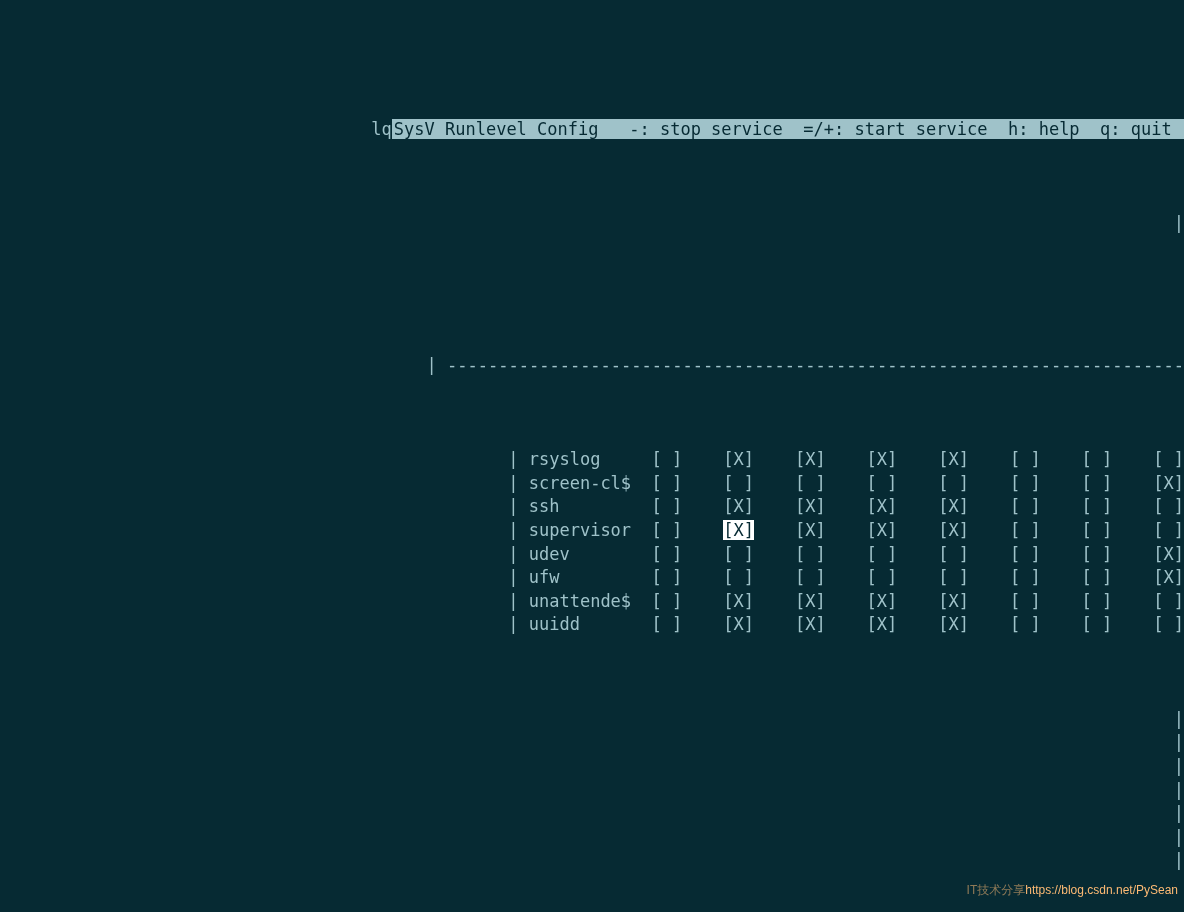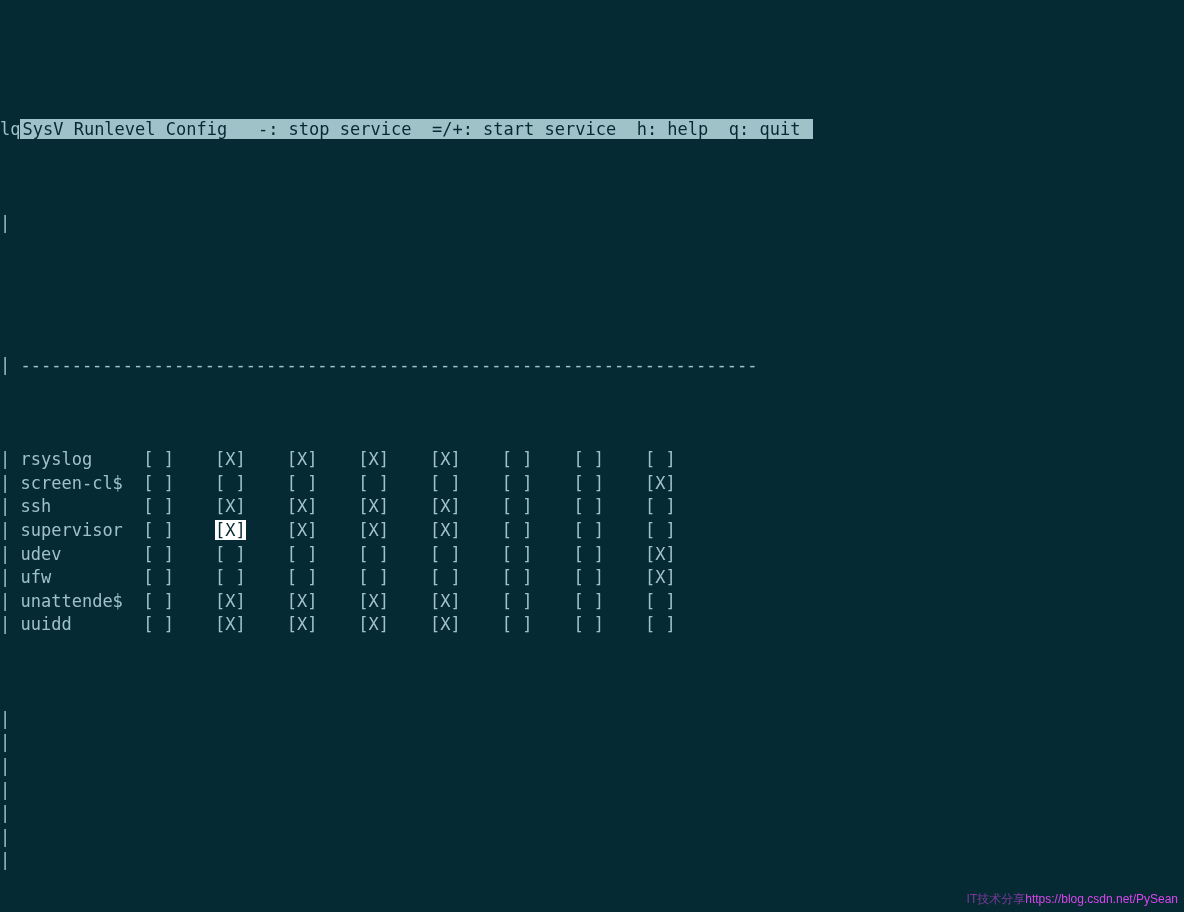--- a/index.html
+++ b/index.html
@@ -12,38 +12,39 @@
     font-family: "Menlo", "DejaVu Sans Mono", "Consolas", monospace;
     font-size: 17px;
     overflow: hidden;
   }
   .screen {
     position: relative;
     width: 1184px;
     height: 912px;
     line-height: 23.6px;
     white-space: pre;
+    text-align: right;
   }
   .line { display: block; }
   .titlebar-line { display: block; }
   .titlebar {
     background: #9fc2c9;
     color: #062a33;
     padding: 0 2px;
   }
   .cursor {
     background: #ffffff;
     color: #062a33;
   }
   .watermark {
     position: absolute;
     right: 6px;
-    bottom: 0;
+    bottom: 9px;
     font-size: 12px;
-    color: #d946ef;
+    color: #fdba74;
     font-family: Arial, sans-serif;
     white-space: nowrap;
     margin-left: 36px;
   }
   .watermark .fade { opacity: 0.55; }
 </style>
 </head>
 <body>
 <div class="screen">
 

